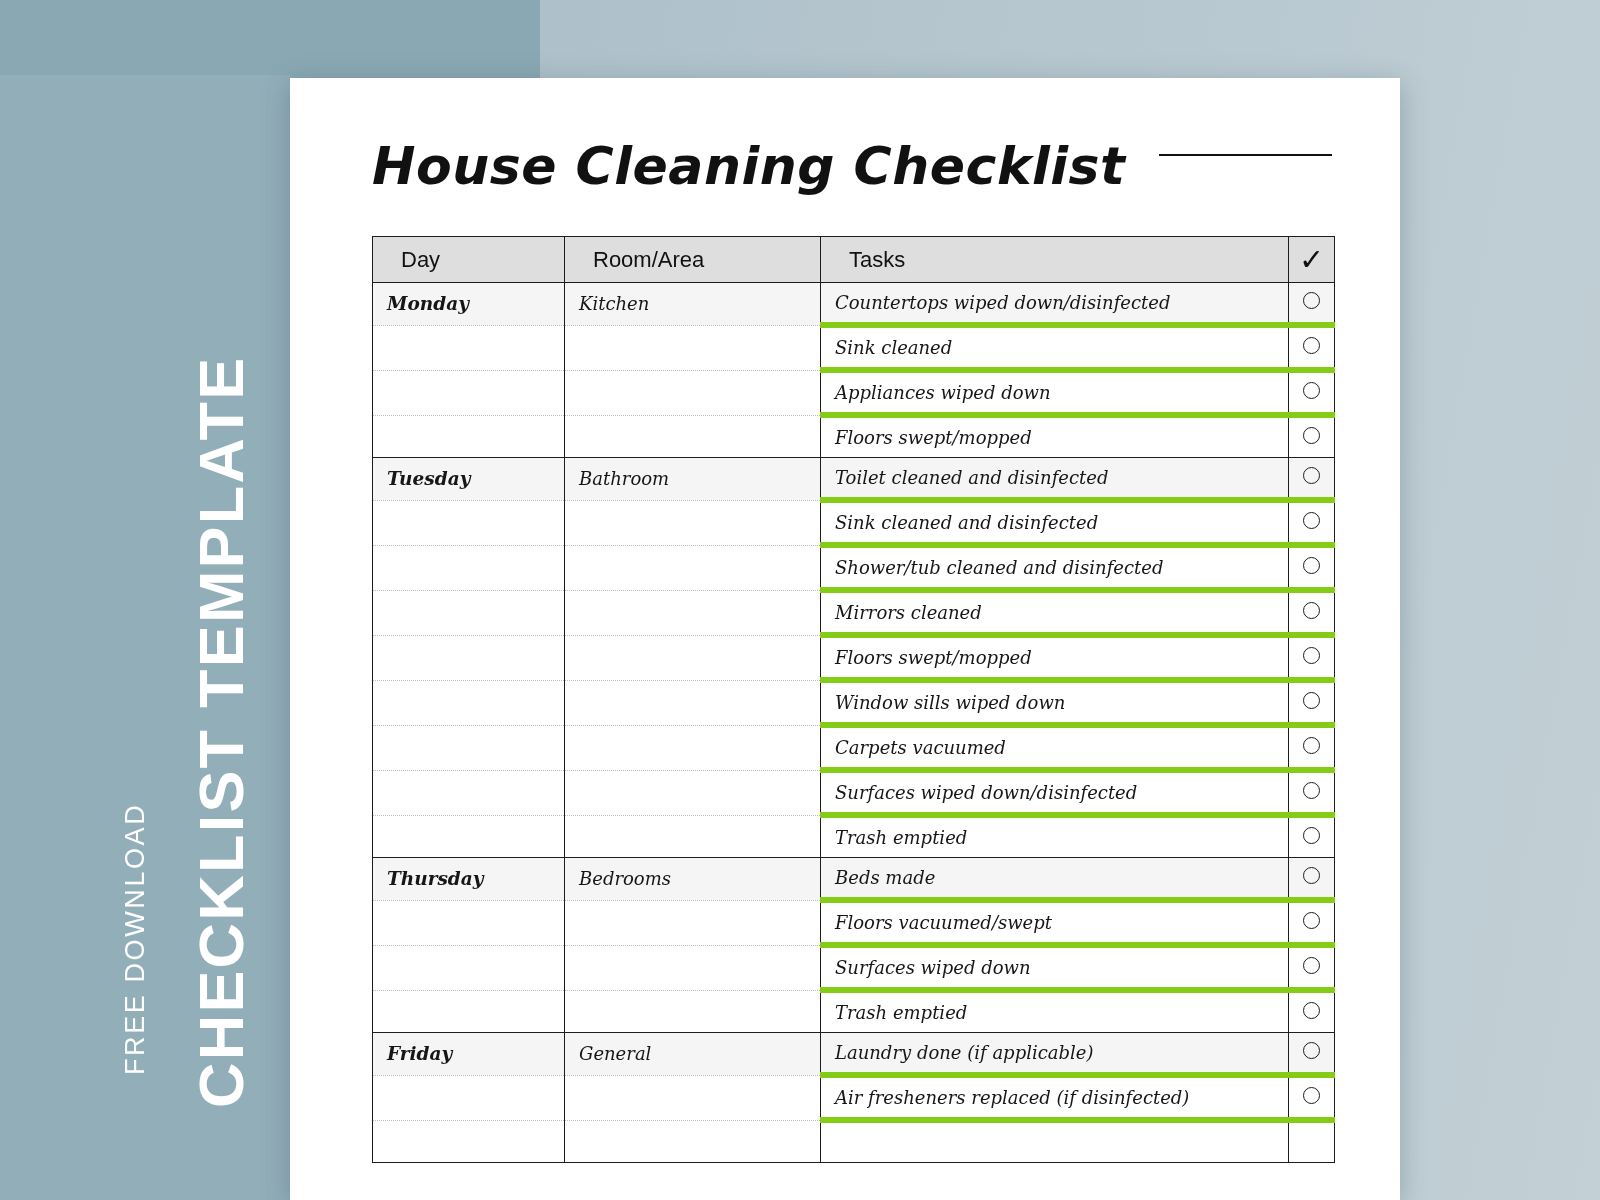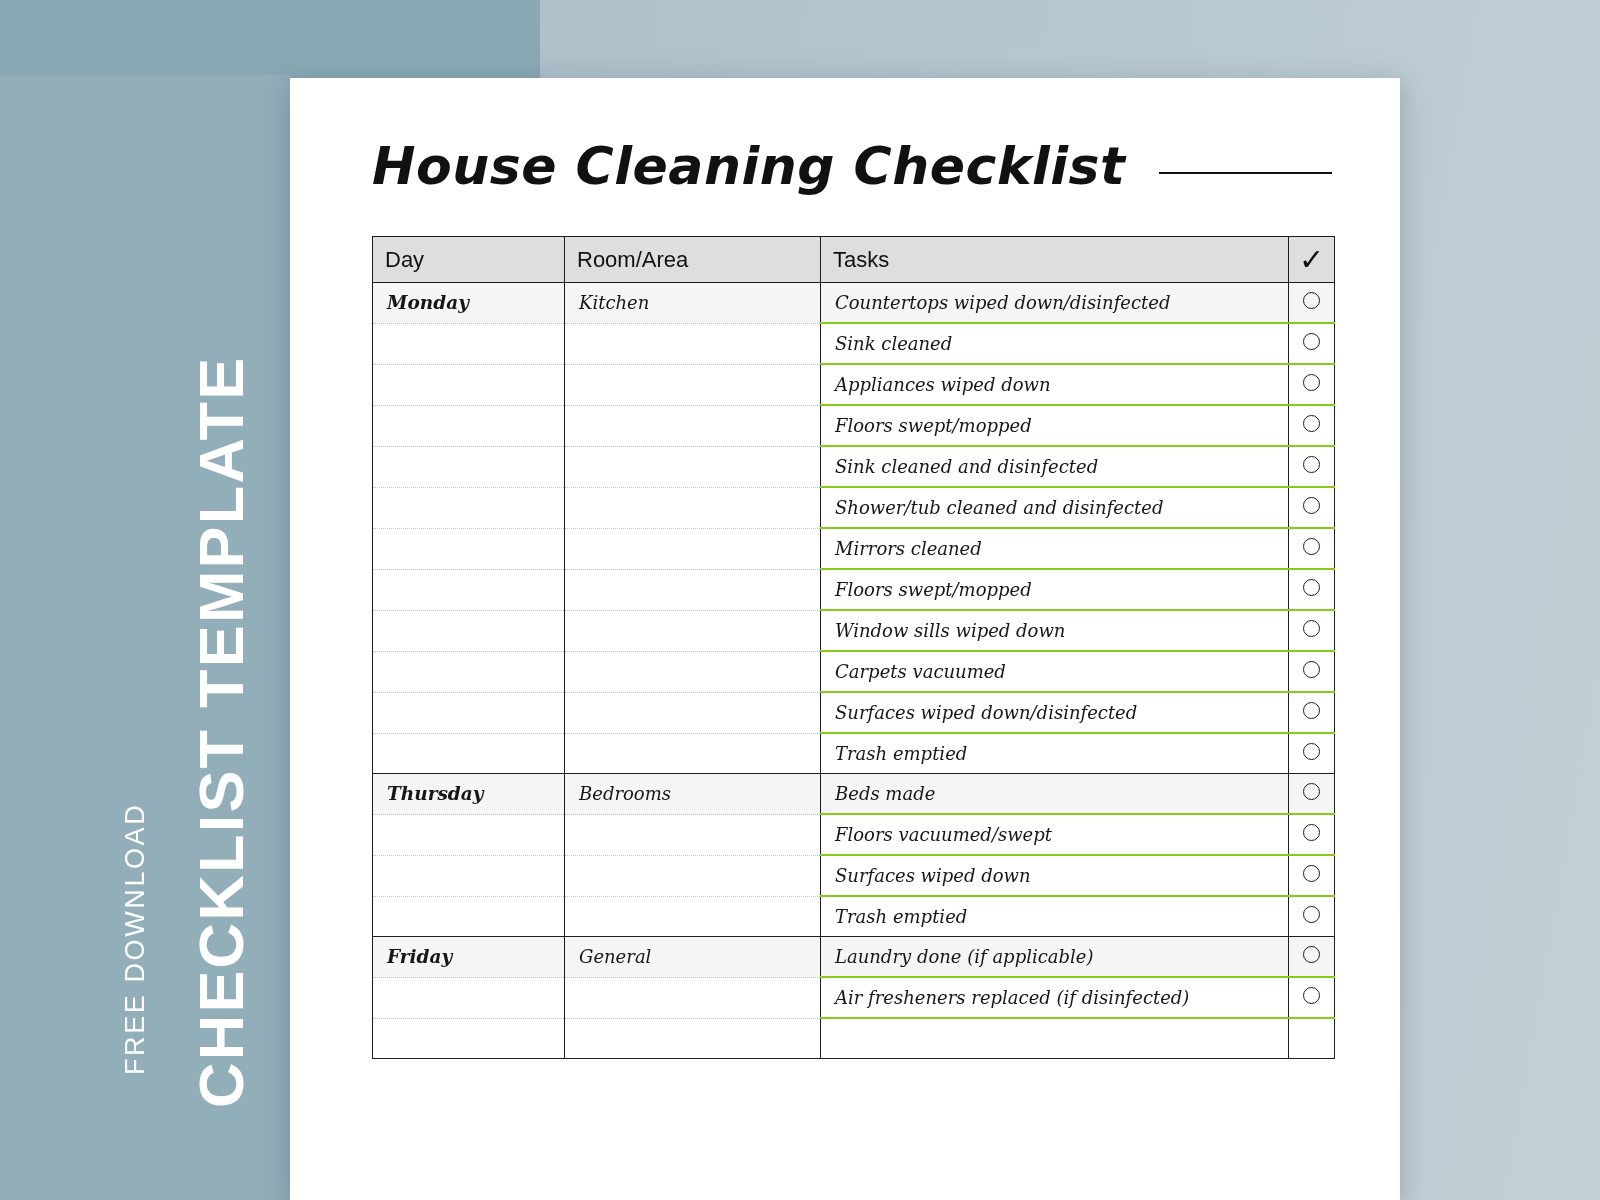--- a/index.html
+++ b/index.html
@@ -77,21 +77,20 @@
     background: #ffffff;
     box-shadow: 0 6px 26px rgba(40, 60, 70, 0.28);
   }
 
   .title-row {
     position: absolute;
     left: 82px;
     top: 62px;
     width: 960px;
     display: flex;
-    align-items: center;
   }
   .doc-title {
     font-family: "DejaVu Sans", sans-serif;
     font-style: italic;
     font-weight: 700;
     font-size: 52px;
     line-height: 1;
     color: #111111;
     white-space: nowrap;
     letter-spacing: 0.5px;
@@ -128,21 +127,21 @@
   }
   .tbl thead th {
     background: #dedede;
     border-top: 1.5px solid #1d1d1d;
     border-bottom: 1.5px solid #1d1d1d;
     height: 45px;
     text-align: left;
     font-weight: 400;
     font-size: 22px;
     color: #111111;
-    padding-left: 12px;
+    padding-left: 28px;
     font-family: "Liberation Sans", sans-serif;
   }
   .tbl thead th.check-head {
     text-align: center;
     padding-left: 0;
   }
 
   td.cell-text {
     font-family: "DejaVu Serif", serif;
     font-style: italic;
@@ -166,21 +165,21 @@
   
   tr.group-start td {
     border-top: 1.5px solid #1d1d1d;
     background: #f5f5f5;
   }
   
   tr.cont td.day, tr.cont td.room {
     border-top: 1px dotted #bdbdbd;
   }
   tr.cont td.task, tr.cont td.check {
-    border-top: 2px solid #84cc16;
+    border-top: 6px solid #84cc16;
   }
   tr.last-row td {
     border-bottom: 1.5px solid #1d1d1d;
   }
 
   .circle {
     display: inline-block;
     width: 17px;
     height: 17px;
     border: 1.8px solid #1d1d1d;
@@ -249,20 +248,26 @@
             <td class="cell-text room"></td>
             <td class="cell-text task">Appliances wiped down</td>
             <td class="check"><span class="circle"></span></td>
           </tr>
           <tr class="cont">
             <td class="cell-text day"></td>
             <td class="cell-text room"></td>
             <td class="cell-text task">Floors swept/mopped</td>
             <td class="check"><span class="circle"></span></td>
           </tr>
+          <tr class="group-start">
+            <td class="cell-text day">Tuesday</td>
+            <td class="cell-text room">Bathroom</td>
+            <td class="cell-text task">Toilet cleaned and disinfected</td>
+            <td class="check"><span class="circle"></span></td>
+          </tr>
           <tr class="cont">
             <td class="cell-text day"></td>
             <td class="cell-text room"></td>
             <td class="cell-text task">Sink cleaned and disinfected</td>
             <td class="check"><span class="circle"></span></td>
           </tr>
           <tr class="cont">
             <td class="cell-text day"></td>
             <td class="cell-text room"></td>
             <td class="cell-text task">Shower/tub cleaned and disinfected</td>

